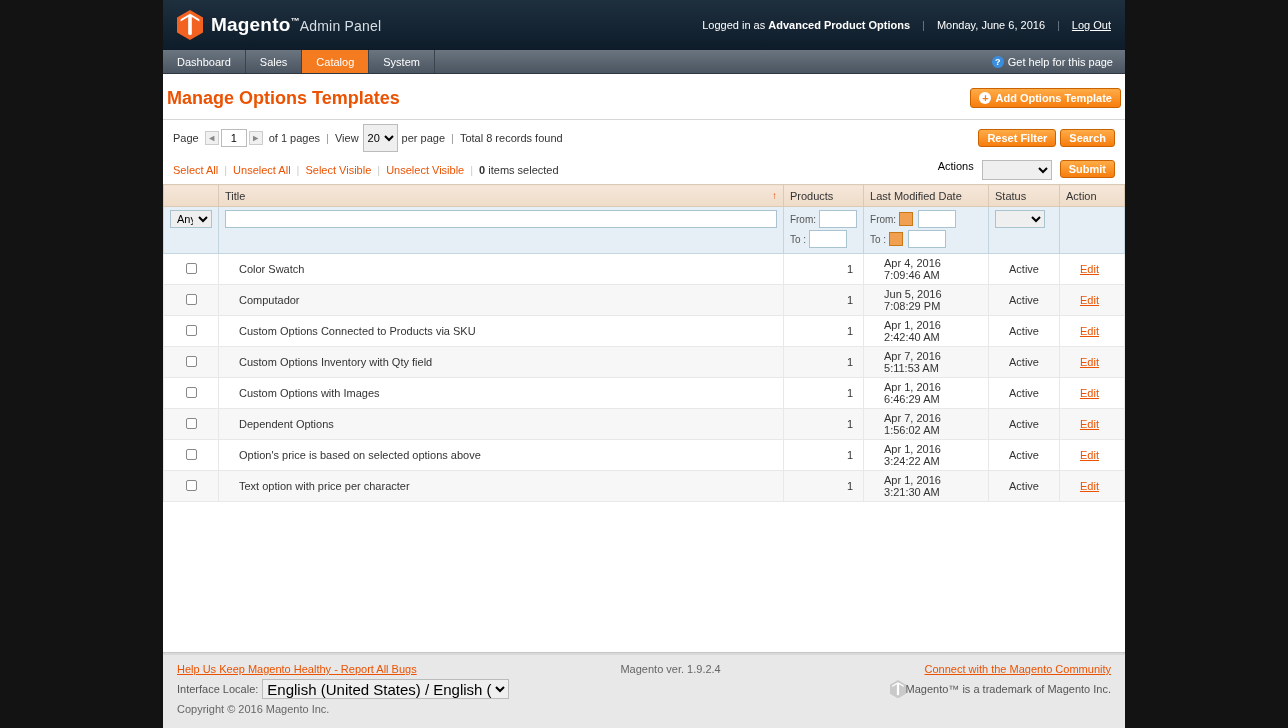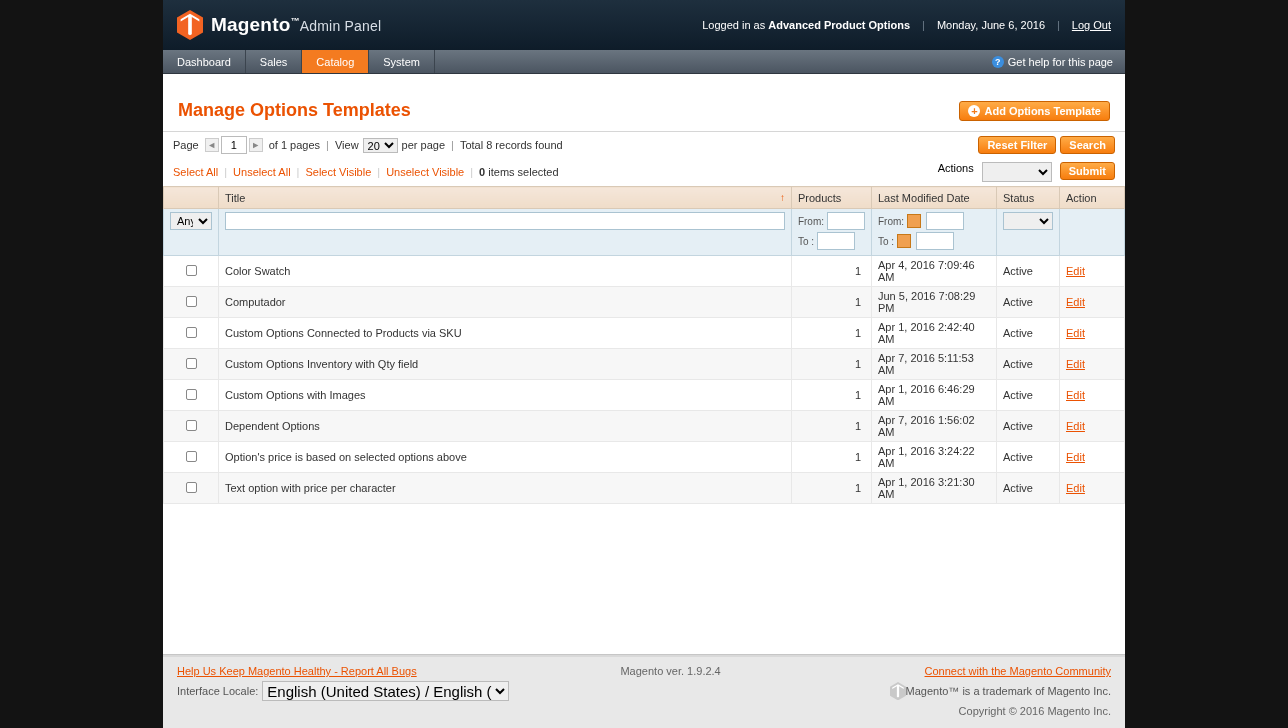--- a/index.html
+++ b/index.html
@@ -11,30 +11,30 @@
 .brand { font-size: 19px; font-weight: bold; color: #fff; letter-spacing: 0.2px; }
 .brand-sub { font-size: 14px; color: #d7dee6; font-weight: normal; }
 .header-right { margin-left: auto; font-size: 11px; color: #fff; display: flex; align-items: center; gap: 12px; }
 .header-right .sep { color: #6c7b89; }
 .header-right a { color: #fff; text-decoration: underline; text-align: center; }
 .nav { background: linear-gradient(#6a7580, #4b5561); height: 24px; display: flex; align-items: stretch; border-bottom: 1px solid #2e363f; }
 .nav-item { color: #fff; padding: 0 14px; font-size: 11px; display: flex; align-items: center; border-right: 1px solid #3b444e; cursor: pointer; }
 .nav-item.active { background: #f47b20; }
 .nav-right { margin-left: auto; display: flex; align-items: center; padding: 0 12px; color: #fff; gap: 4px; }
 .help-icon { width: 12px; height: 12px; border-radius: 50%; background: #3b8ede; color: #fff; font-size: 9px; display: inline-flex; align-items: center; justify-content: center; font-weight: bold; }
-.content-top { display: flex; align-items: flex-end; padding: 14px 15px 10px; margin-top: 12px; }
+.content-top { display: flex; align-items: flex-start; padding: 14px 4px 10px; }
 .page-title { color: #eb5202; font-size: 18px; font-weight: bold; }
 .btn-primary { margin-left: auto; background: linear-gradient(#ffac47,#f77d0e); border: 1px solid #ca6200; color: #fff; padding: 3px 8px; border-radius: 3px; font-weight: bold; font-size: 11px; display: flex; align-items: center; gap: 4px; cursor: pointer; }
 .btn-primary .plus { width: 12px; height: 12px; background: #fff; color: #f27b1a; border-radius: 50%; font-weight: bold; display: inline-flex; align-items: center; justify-content: center; font-size: 11px; line-height: 1; }
 .toolbar { display: flex; align-items: center; padding: 4px 10px; font-size: 11px; color: #333; border-top: 1px solid #d6d6d6; }
 .toolbar .pg-label { margin-right: 4px; }
 .toolbar input.page-num { width: 26px; height: 18px; border: 1px solid #bbb; text-align: center; font-size: 11px; }
 .toolbar .arrow-btn { width: 14px; height: 14px; border: 1px solid #ccc; background: #f0f0f0; display: inline-flex; align-items: center; justify-content: center; font-size: 9px; cursor: pointer; margin: 0 2px; color: #888; }
 .toolbar .pipe { margin: 0 6px; color: #999; }
-.toolbar select { height: 15px; font-size: 11px; border: 1px solid #bbb; }
+.toolbar select { height: 28px; font-size: 11px; border: 1px solid #bbb; }
 .toolbar-right { margin-left: auto; display: flex; gap: 4px; }
 .btn-small { background: linear-gradient(#ffac47,#f77d0e); border: 1px solid #ca6200; color: #fff; padding: 2px 8px; border-radius: 3px; font-weight: bold; font-size: 11px; cursor: pointer; }
 .mass-bar { background: #fff; padding: 4px 10px; display: flex; align-items: center; font-size: 11px; }
 .mass-bar a { color: #eb5202; text-decoration: none; }
 .mass-bar .pipe2 { margin: 0 6px; color: #ccc; }
 .mass-bar .selected-count { color: #333; }
 .mass-right { margin-left: auto; display: flex; align-items: flex-start; gap: 8px; }
 .mass-right select { height: 20px; border: 1px solid #bbb; font-size: 11px; min-width: 70px; }
 table.grid { width: 100%; border-collapse: collapse; }
 table.grid th { background: linear-gradient(#f5e7da,#efdcc8); border: 1px solid #d9c9b6; font-size: 11px; font-weight: normal; color: #333; text-align: left; padding: 3px 6px; height: 22px; }
@@ -43,40 +43,40 @@
 .filter-row td { background: #e5eff5; border: 1px solid #c3d5df; padding: 3px 6px; vertical-align: top; }
 .filter-row select, .filter-row input[type=text] { border: 1px solid #aac3d1; height: 18px; font-size: 11px; padding: 0 2px; }
 .filter-row .any-sel { width: 42px; }
 .filter-row .title-inp { width: 100%; }
 .filter-row .num-inp { width: 38px; }
 .filter-row .date-inp { width: 38px; }
 .filter-row .lbl { color: #555; font-size: 10px; }
 .filter-row .cal { display: inline-block; width: 14px; height: 14px; background: #f0a050; border: 1px solid #c77818; vertical-align: middle; margin-right: 2px; }
 .filter-row .row-line { display: flex; align-items: center; gap: 3px; margin-bottom: 2px; }
 .filter-row .status-sel { width: 50px; }
-table.grid td.body-cell { border: 1px solid #e8e8e8; padding: 3px 6px; font-size: 11px; color: #333; height: 18px; }
+table.grid td.body-cell { border: 1px solid #e8e8e8; padding: 3px 20px; font-size: 11px; color: #333; height: 18px; }
 table.grid tr.data-row:nth-child(even) td.body-cell { background: #f7f7f7; }
 table.grid tr.data-row:nth-child(odd) td.body-cell { background: #fff; }
 .chk { display: inline-block; width: 11px; height: 11px; border: 1px solid #888; background: #fff; border-radius: 2px; }
 td.action a { color: #eb5202; text-decoration: underline; }
 td.prod { text-align: right; padding-right: 10px !important; }
 .spacer { height: 150px; background: #fff; }
 .footer-sep { height: 3px; background: #d9d9d9; border-top: 1px solid #c6c6c6; }
 .footer { background: #e8e8e8; padding: 8px 14px 14px; font-size: 11px; color: #555; }
 .footer-row1 { display: flex; align-items: flex-start; }
 .footer-left a { color: #eb5202; text-decoration: underline; }
 .footer-center { flex: 1; text-align: center; color: #666; }
 .footer-right { text-align: right; }
 .footer-right a { color: #eb5202; text-decoration: underline; }
 .footer-row2 { display: flex; align-items: center; margin-top: 4px; }
 .footer-row2 .locale-lbl { margin-right: 4px; }
 .footer-row2 select { font-size: 15px; height: 20px; border: 1px solid #bbb; }
 .footer-right2 { margin-left: auto; text-align: right; display: flex; align-items: center; }
 .mg-logo-mini { width: 16px; height: 18px; }
-.footer-row3 { text-align: right; margin-top: 4px; color: #666; }
+.footer-row3 { text-align: left; margin-top: 4px; color: #666; }
 .caption-bar { background: #e3e3e3; text-align: center; padding: 10px 0 14px; font-size: 26px; color: #222; font-family: "Helvetica Neue", Helvetica, Arial, sans-serif; font-weight: 300; letter-spacing: 0.2px; }
 th.products-col { width: 80px; }
 th.date-col { width: 125px; }
 th.status-col { width: 60px; }
 th.action-col { width: 65px; }
 </style>
 </head>
 <body>
 
 <div class="window">

